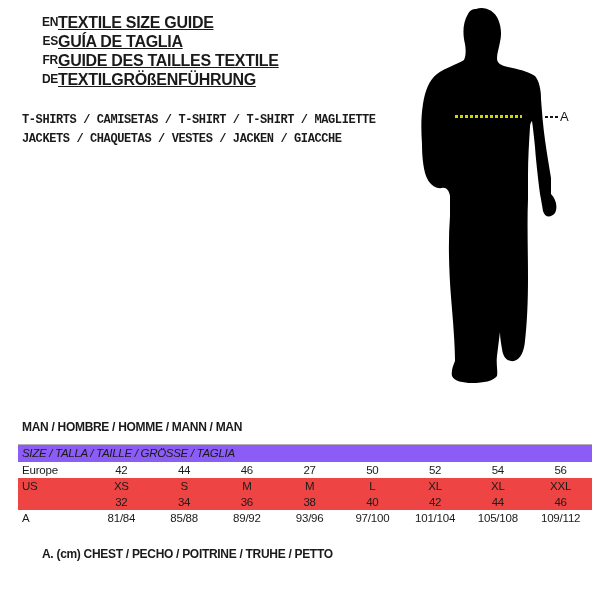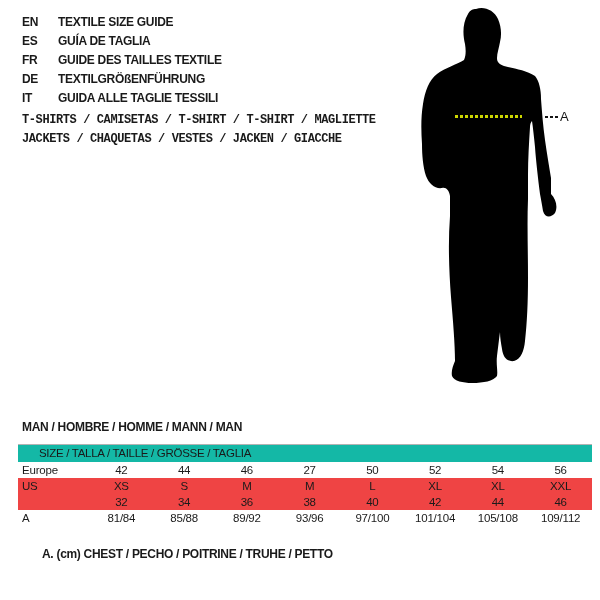--- a/index.html
+++ b/index.html
@@ -2,39 +2,39 @@
 <html><head>
 <meta charset="utf-8">
 <style>
   html,body{margin:0;padding:0;background:#fff;}
   .canvas{
     position:relative;width:600px;height:600px;background:#ffffff;overflow:hidden;
     font-family:"Liberation Sans","DejaVu Sans",sans-serif;color:#1a1a1a;
   }
   
   .lang-block{position:absolute;left:22px;top:13px;}
-  .lang-row{display:flex;height:19px;line-height:19px;}
+  .lang-row{display:flex;height:19px;line-height:19px;text-align:right;}
   .lang-code{width:36px;font-weight:bold;font-size:12px;letter-spacing:-0.3px;}
-  .lang-text{font-weight:bold;font-size:12px;letter-spacing:-0.3px;white-space:nowrap;}
+  .lang-text{font-weight:bold;font-size:16px;letter-spacing:-0.3px;white-space:nowrap;text-decoration:underline;}
   
   .garment-block{position:absolute;left:22px;top:111px;}
   .garment-line{height:19px;line-height:19px;font-weight:bold;font-size:12px;letter-spacing:-0.4px;white-space:nowrap;font-family:Liberation Mono, monospace;}
   
   .figure-svg{position:absolute;left:400px;top:0;width:200px;height:400px;}
   .dash-inner{position:absolute;left:455px;top:115px;width:67px;height:3px;
     background:repeating-linear-gradient(90deg,#ccd600 0 3px,transparent 3px 5px);}
   .dash-outer{position:absolute;left:545px;top:116px;width:15px;height:2px;
     background:repeating-linear-gradient(90deg,#141414 0 3px,transparent 3px 5px);}
   .measure-a{position:absolute;left:560px;top:109px;font-size:13px;line-height:15px;color:#141414;}
   
   .section-title{position:absolute;left:22px;top:420px;font-weight:bold;font-size:12px;letter-spacing:-0.3px;white-space:nowrap;text-align:right;}
   
   .size-table{position:absolute;left:18px;top:444px;width:574px;font-size:11.5px;}
-  .tbl-header{height:17px;line-height:17px;background:#14b8a6;border-top:1px solid #b3b3b3;
-    padding-left:21px;letter-spacing:-0.3px;white-space:nowrap;}
+  .tbl-header{height:17px;line-height:17px;background:#8b5cf6;border-top:1px solid #b3b3b3;
+    padding-left:4px;letter-spacing:-0.3px;white-space:nowrap;font-style:italic;}
   .tbl-row{display:grid;grid-template-columns:72px repeat(8,1fr);height:16px;line-height:17px;}
   .tbl-row.stripe{background:#ef4444;}
   .row-label{padding-left:4px;text-align:left;letter-spacing:-0.2px;}
   .cell{text-align:center;letter-spacing:-0.2px;}
   
   .footnote{position:absolute;left:22px;top:547px;font-weight:bold;font-size:12px;letter-spacing:-0.3px;white-space:nowrap;margin-left:20px;}
 </style>
 </head>
 <body>
 
@@ -49,24 +49,20 @@
       <span class="lang-code">ES</span>
       <span class="lang-text">GUÍA DE TAGLIA</span>
     </div>
     <div class="lang-row">
       <span class="lang-code">FR</span>
       <span class="lang-text">GUIDE DES TAILLES TEXTILE</span>
     </div>
     <div class="lang-row">
       <span class="lang-code">DE</span>
       <span class="lang-text">TEXTILGRÖßENFÜHRUNG</span>
-    </div>
-    <div class="lang-row">
-      <span class="lang-code">IT</span>
-      <span class="lang-text">GUIDA ALLE TAGLIE TESSILI</span>
     </div>
   </div>
 
   <div class="garment-block">
     <div class="garment-line">T-SHIRTS / CAMISETAS / T-SHIRT / T-SHIRT / MAGLIETTE</div>
     <div class="garment-line">JACKETS / CHAQUETAS / VESTES / JACKEN / GIACCHE</div>
   </div>
 
   <svg class="figure-svg" viewBox="0 0 200 400" xmlns="http://www.w3.org/2000/svg">
     <path fill="#000000" d="

